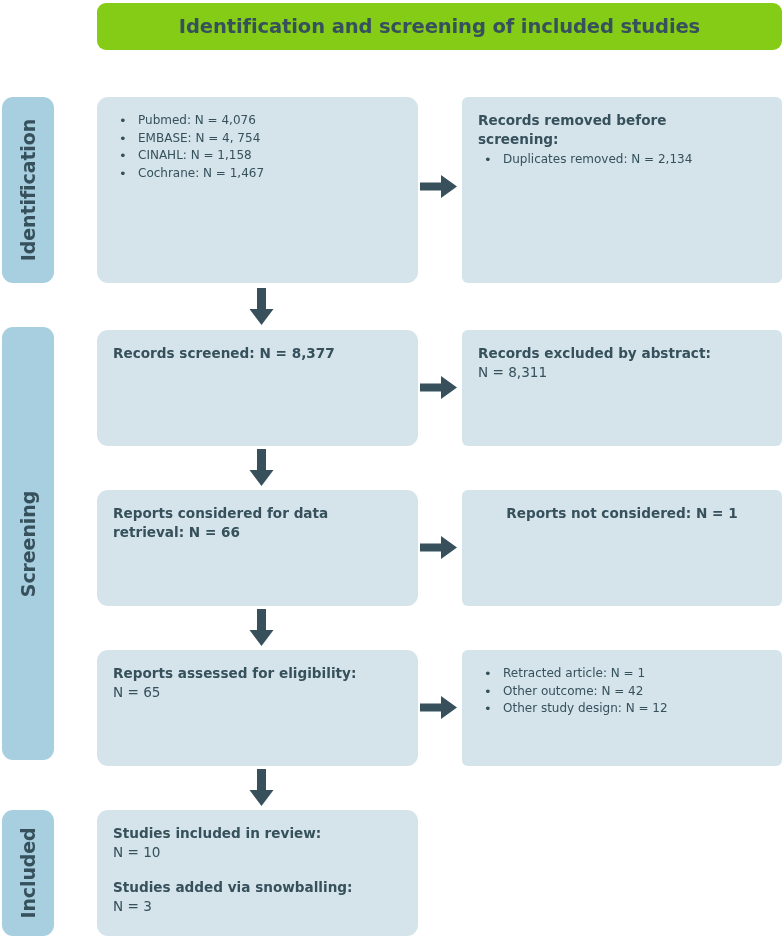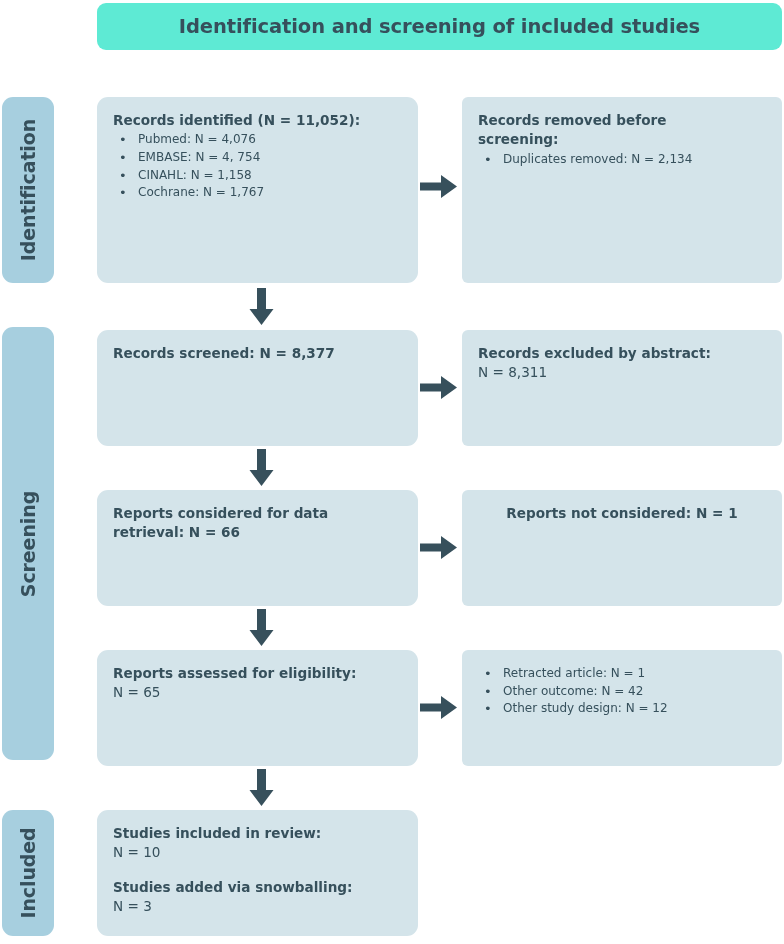--- a/index.html
+++ b/index.html
@@ -18,21 +18,21 @@
 
   
   .abs { position: absolute; box-sizing: border-box; }
 
   
   .title-banner {
     left: 97px;
     top: 3px;
     width: 685px;
     height: 47px;
-    background: #5eead4;
+    background: #84cc16;
     border-radius: 9px;
     display: flex;
     align-items: center;
     justify-content: center;
   }
   .title-banner-text {
     font-size: 19.5px;
     font-weight: bold;
     letter-spacing: -0.1px;
     color: #36505c;
@@ -120,28 +120,25 @@
   <span class="stage-text">Identification</span>
 </div>
 <div class="abs stage-label" id="stage-screening">
   <span class="stage-text">Screening</span>
 </div>
 <div class="abs stage-label" id="stage-included">
   <span class="stage-text">Included</span>
 </div>
 
 <div class="abs flow-box box-left" style="top:97px; height:186px;">
-  <div class="box-line">
-    <b>Records identified (N = 11,052):</b>
-  </div>
   <ul class="box-list">
     <li>Pubmed: N = 4,076</li>
     <li>EMBASE: N = 4, 754</li>
     <li>CINAHL: N = 1,158</li>
-    <li>Cochrane: N = 1,767</li>
+    <li>Cochrane: N = 1,467</li>
   </ul>
 </div>
 
 <div class="abs arrow-right" style="left:420px; top:172px;">
   <svg width="38" height="30" viewBox="0 0 38 30">
     <path d="M0 10.5 H21 V3 L37 14.5 L21 26 V18.5 H0 Z" fill="#37505c"></path>
   </svg>
 </div>
 
 <div class="abs flow-box box-right" style="top:97px; height:186px;">

